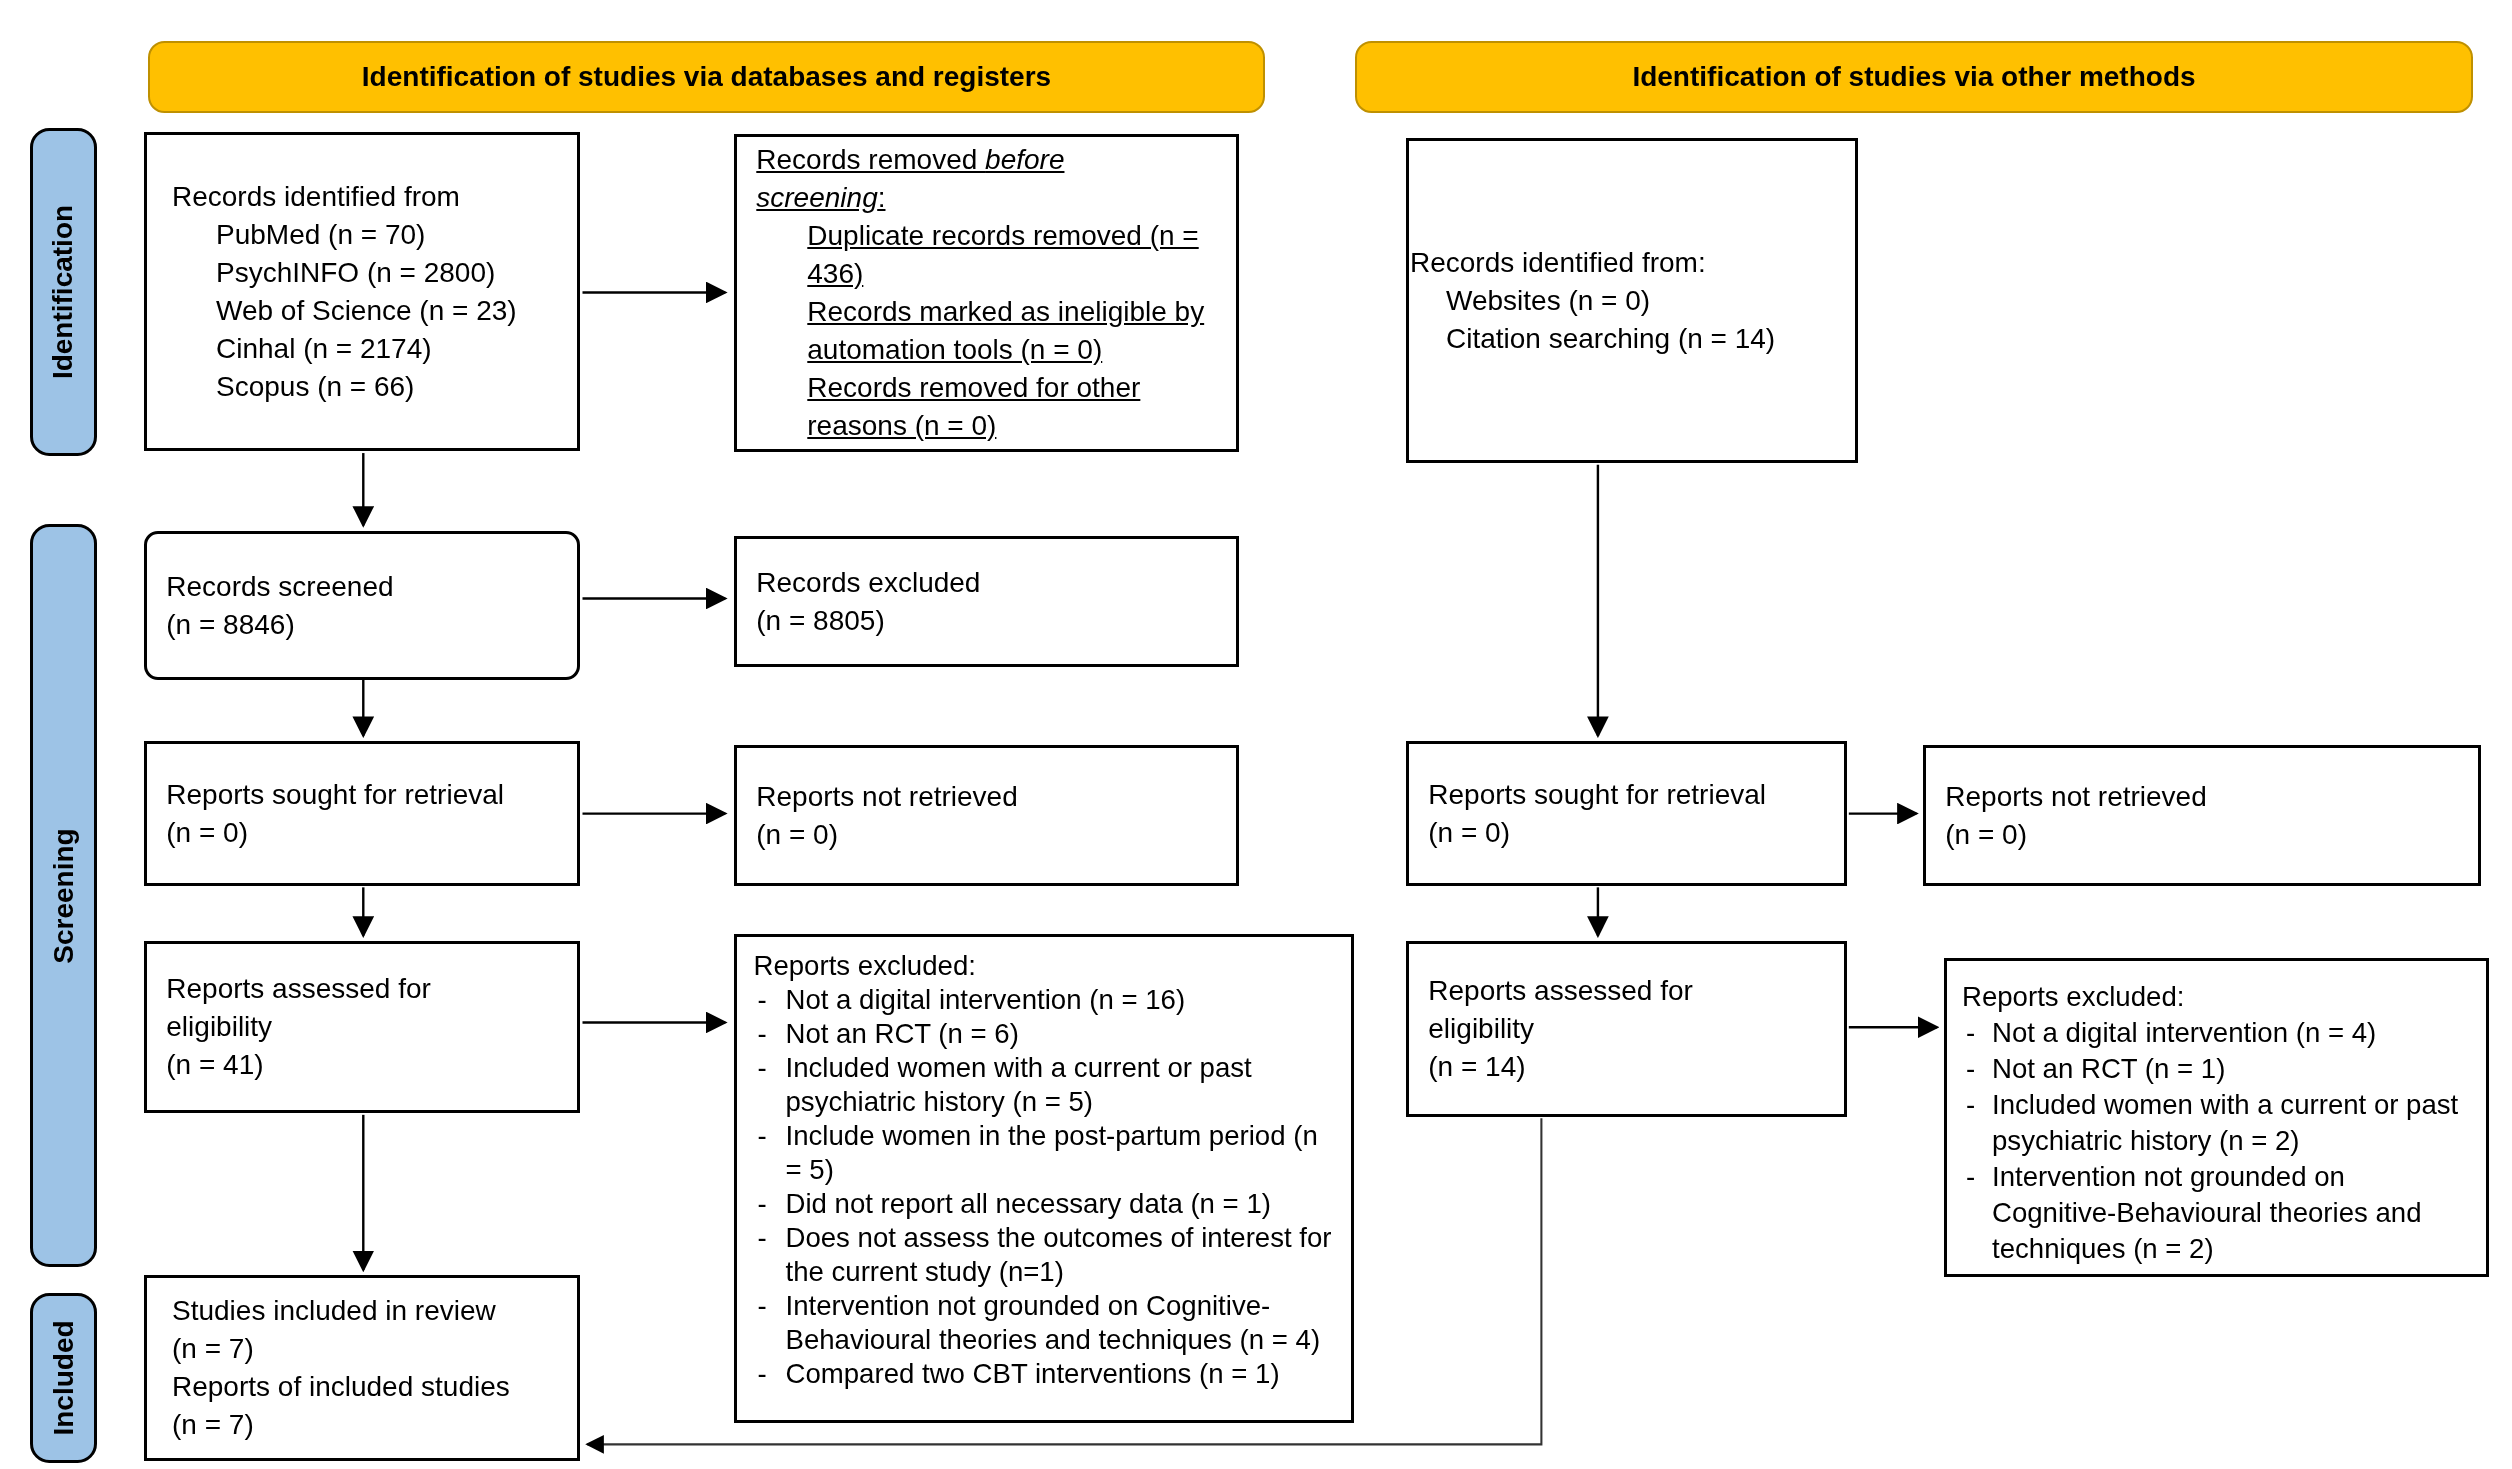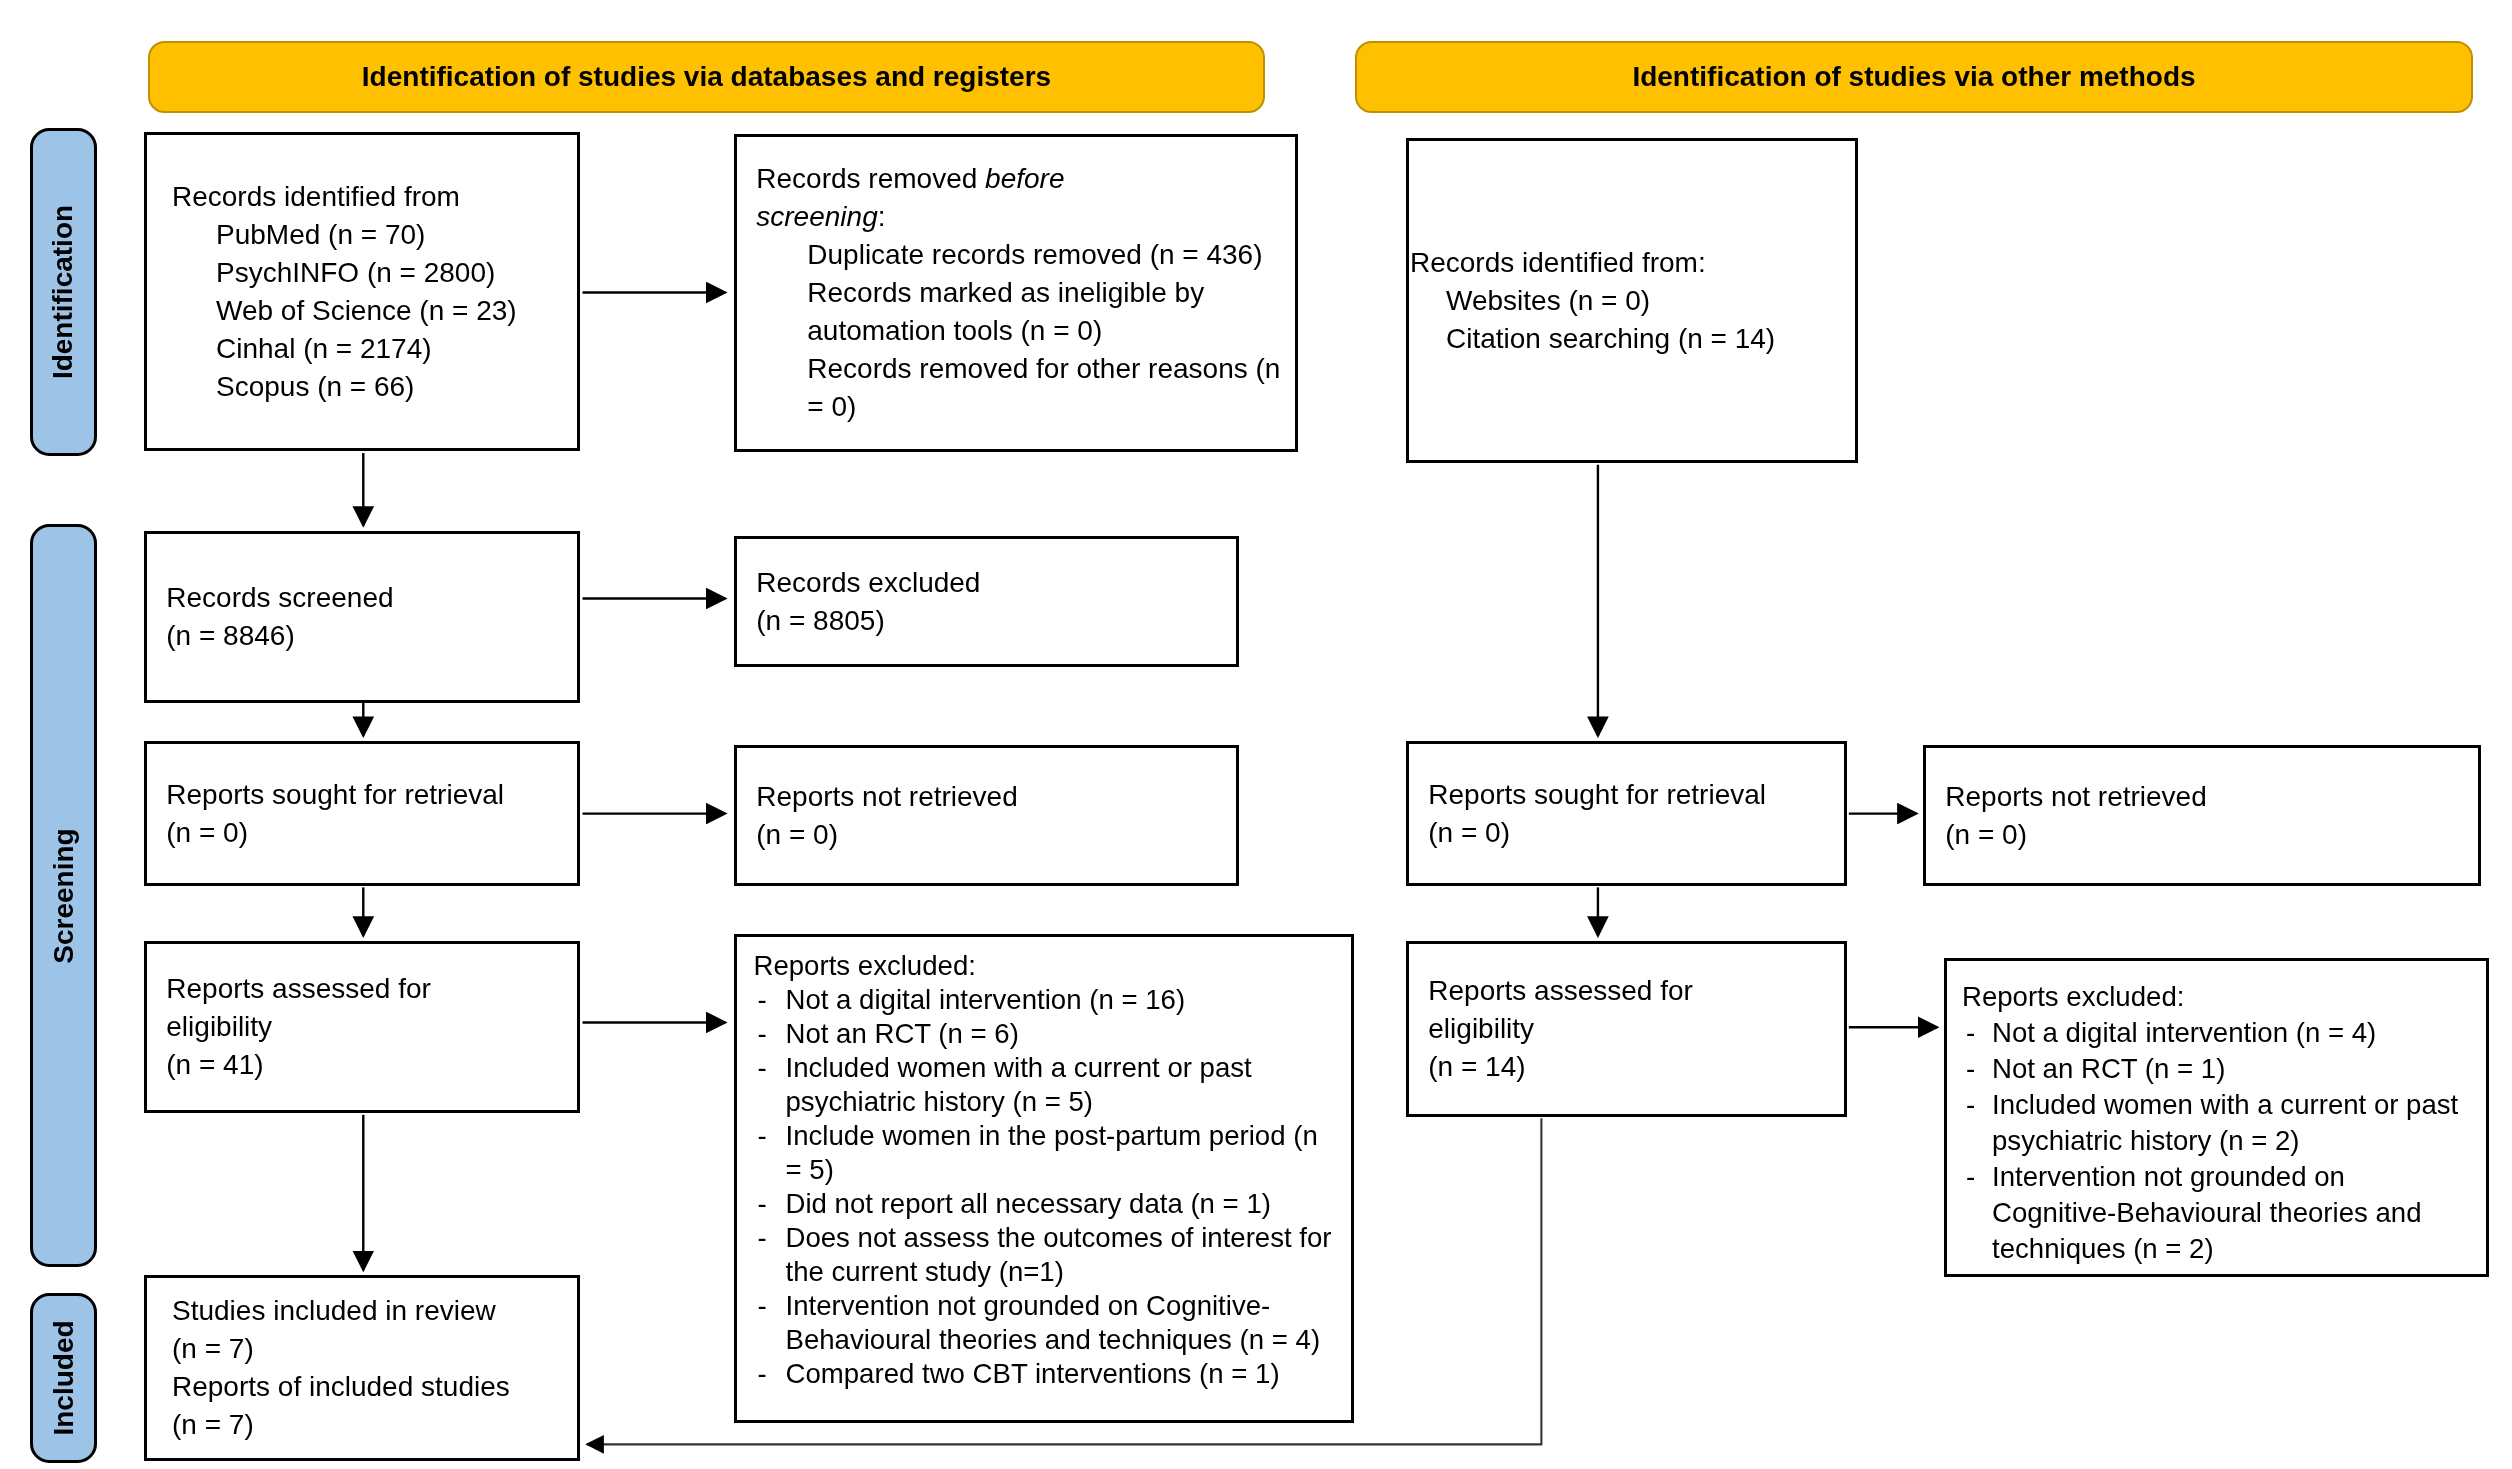--- a/index.html
+++ b/index.html
@@ -97,33 +97,33 @@
     <div>
 
     <div class="iline">PubMed (n = 70)</div>
         <div class="iline">PsychINFO (n = 2800)</div>
         <div class="iline">Web of Science (n = 23)</div>
         <div class="iline">Cinhal (n = 2174)</div>
         <div class="iline">Scopus (n = 66)</div>
       </div>
   </div>
 
-  <div class="box b2" style="left:734px;top:134px;width:564px;height:318px;">
+  <div class="box b2" style="left:734px;top:134px;width:505px;height:318px;text-decoration:underline;">
     <div class="b2-title">
       <span>Records removed </span><span class="it">before screening</span><span>:</span>
     </div>
     <div>
 
     <div class="iline">Duplicate records removed (n = 436)</div>
         <div class="iline">Records marked as ineligible by automation tools (n = 0)</div>
         <div class="iline">Records removed for other reasons (n = 0)</div>
       </div>
   </div>
 
-  <div class="box" style="left:144px;top:531px;width:436px;height:172px;">
+  <div class="box" style="left:144px;top:531px;width:436px;height:149px;border-radius:14px;">
     <div>
 
     <div>Records screened</div>
         <div>(n = 8846)</div>
       </div>
   </div>
 
   <div class="box" style="left:734px;top:536px;width:505px;height:131px;">
     <div>
 

